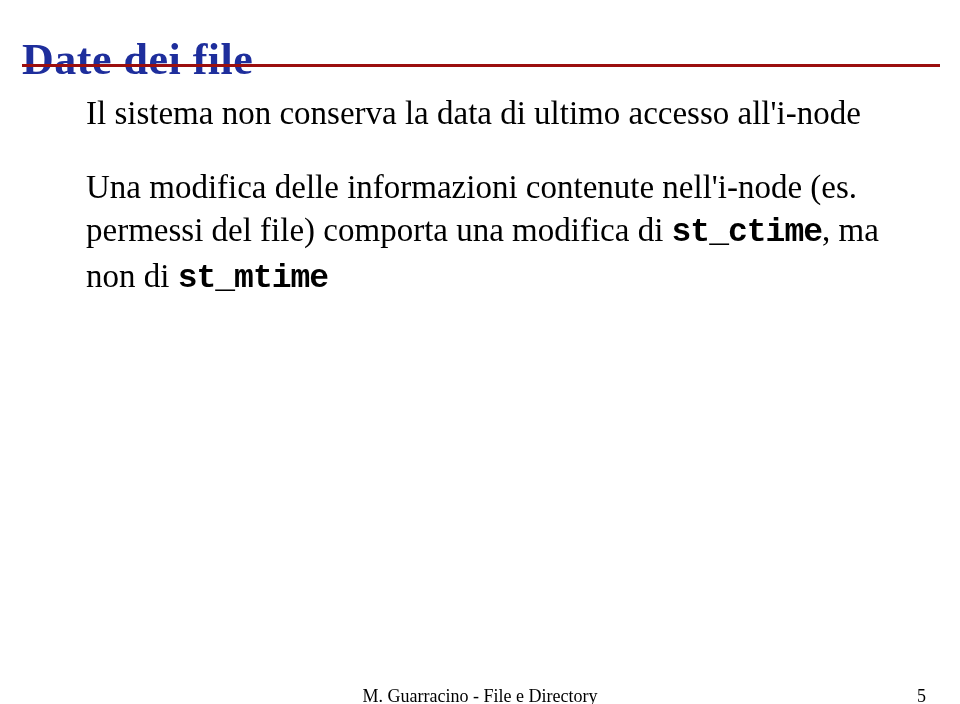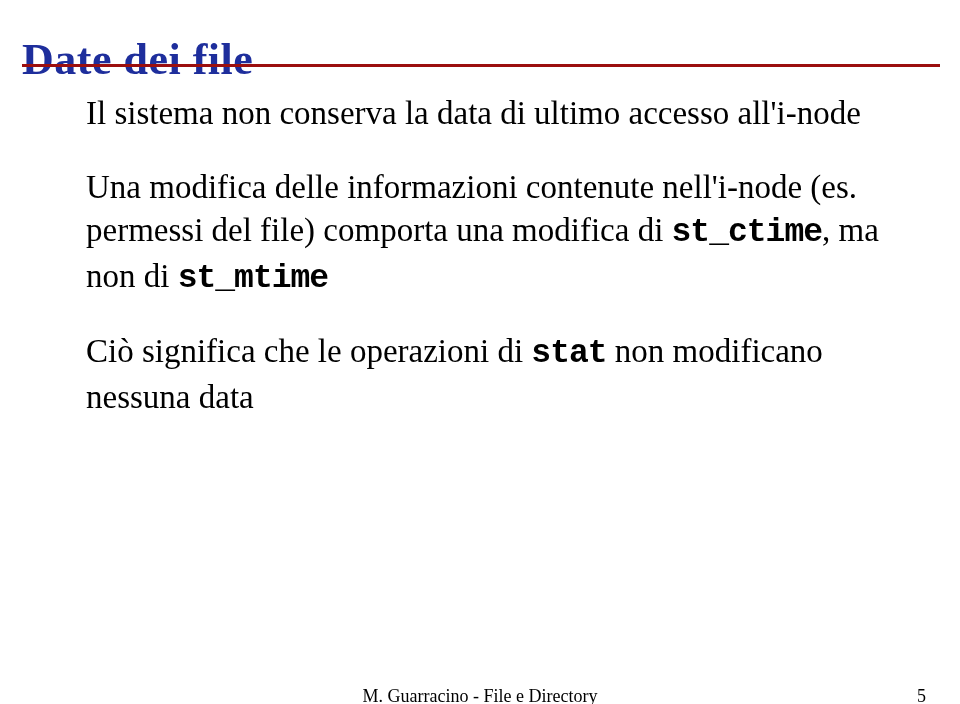--- a/index.html
+++ b/index.html
@@ -79,23 +79,20 @@
   <div class="underline"></div>
 
   <div class="body">
 
     <p>Il sistema non conserva la data di ultimo accesso all'i-node</p>
 
     <p>
       <span>Una modifica delle informazioni contenute nell'i-node (es. permessi del file) comporta una modifica di </span><span class="mono-bold">st_ctime</span><span>, ma non di </span><span class="mono-bold">st_mtime</span>
     </p>
 
-    <p>
-      <span>Ciò significa che le operazioni di </span><span class="mono-bold">stat</span><span> non modificano nessuna data</span>
-    </p>
 
   </div>
 
   <div class="footer">
     <div class="footer-center">M. Guarracino - File e Directory</div>
     <div class="footer-right">5</div>
   </div>
 
 </div>
 

